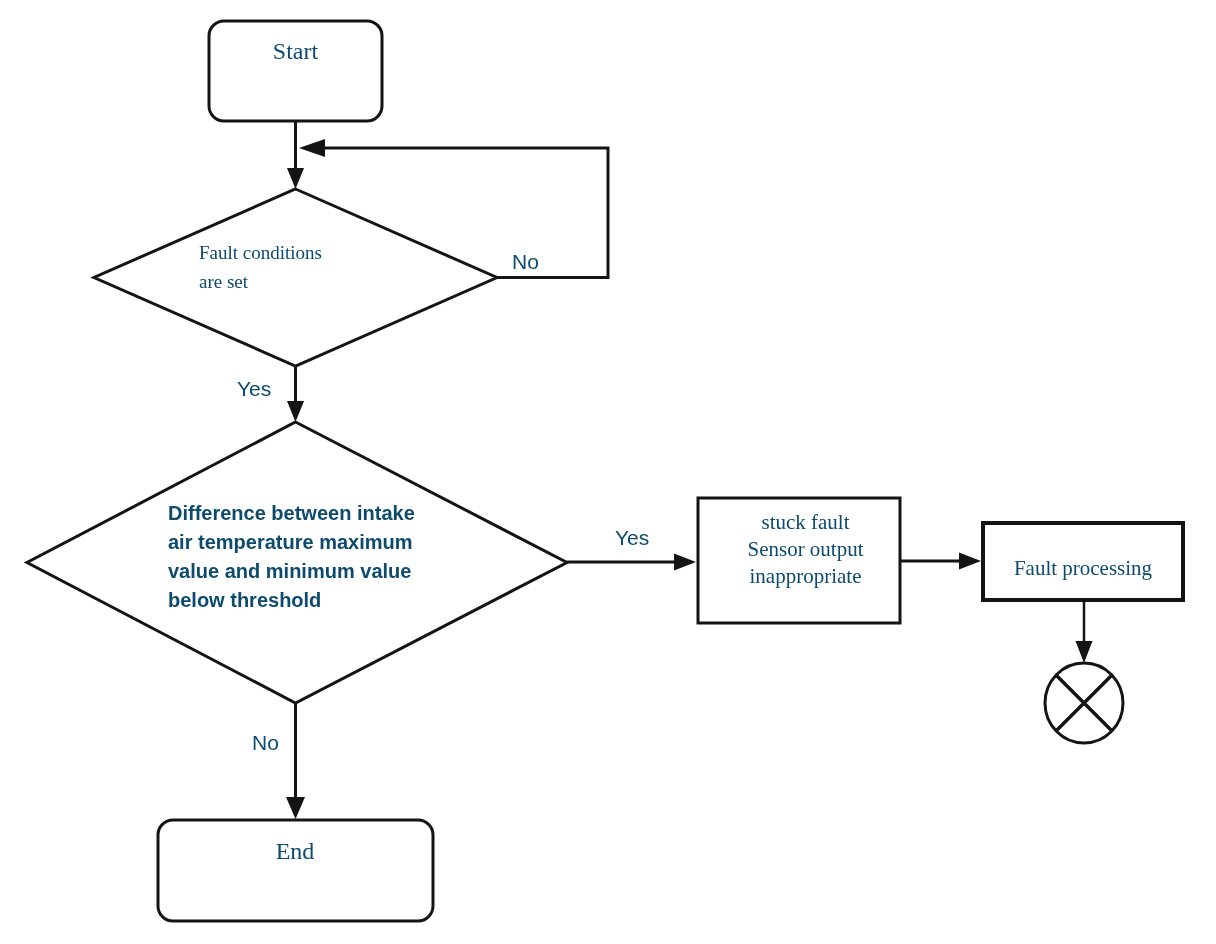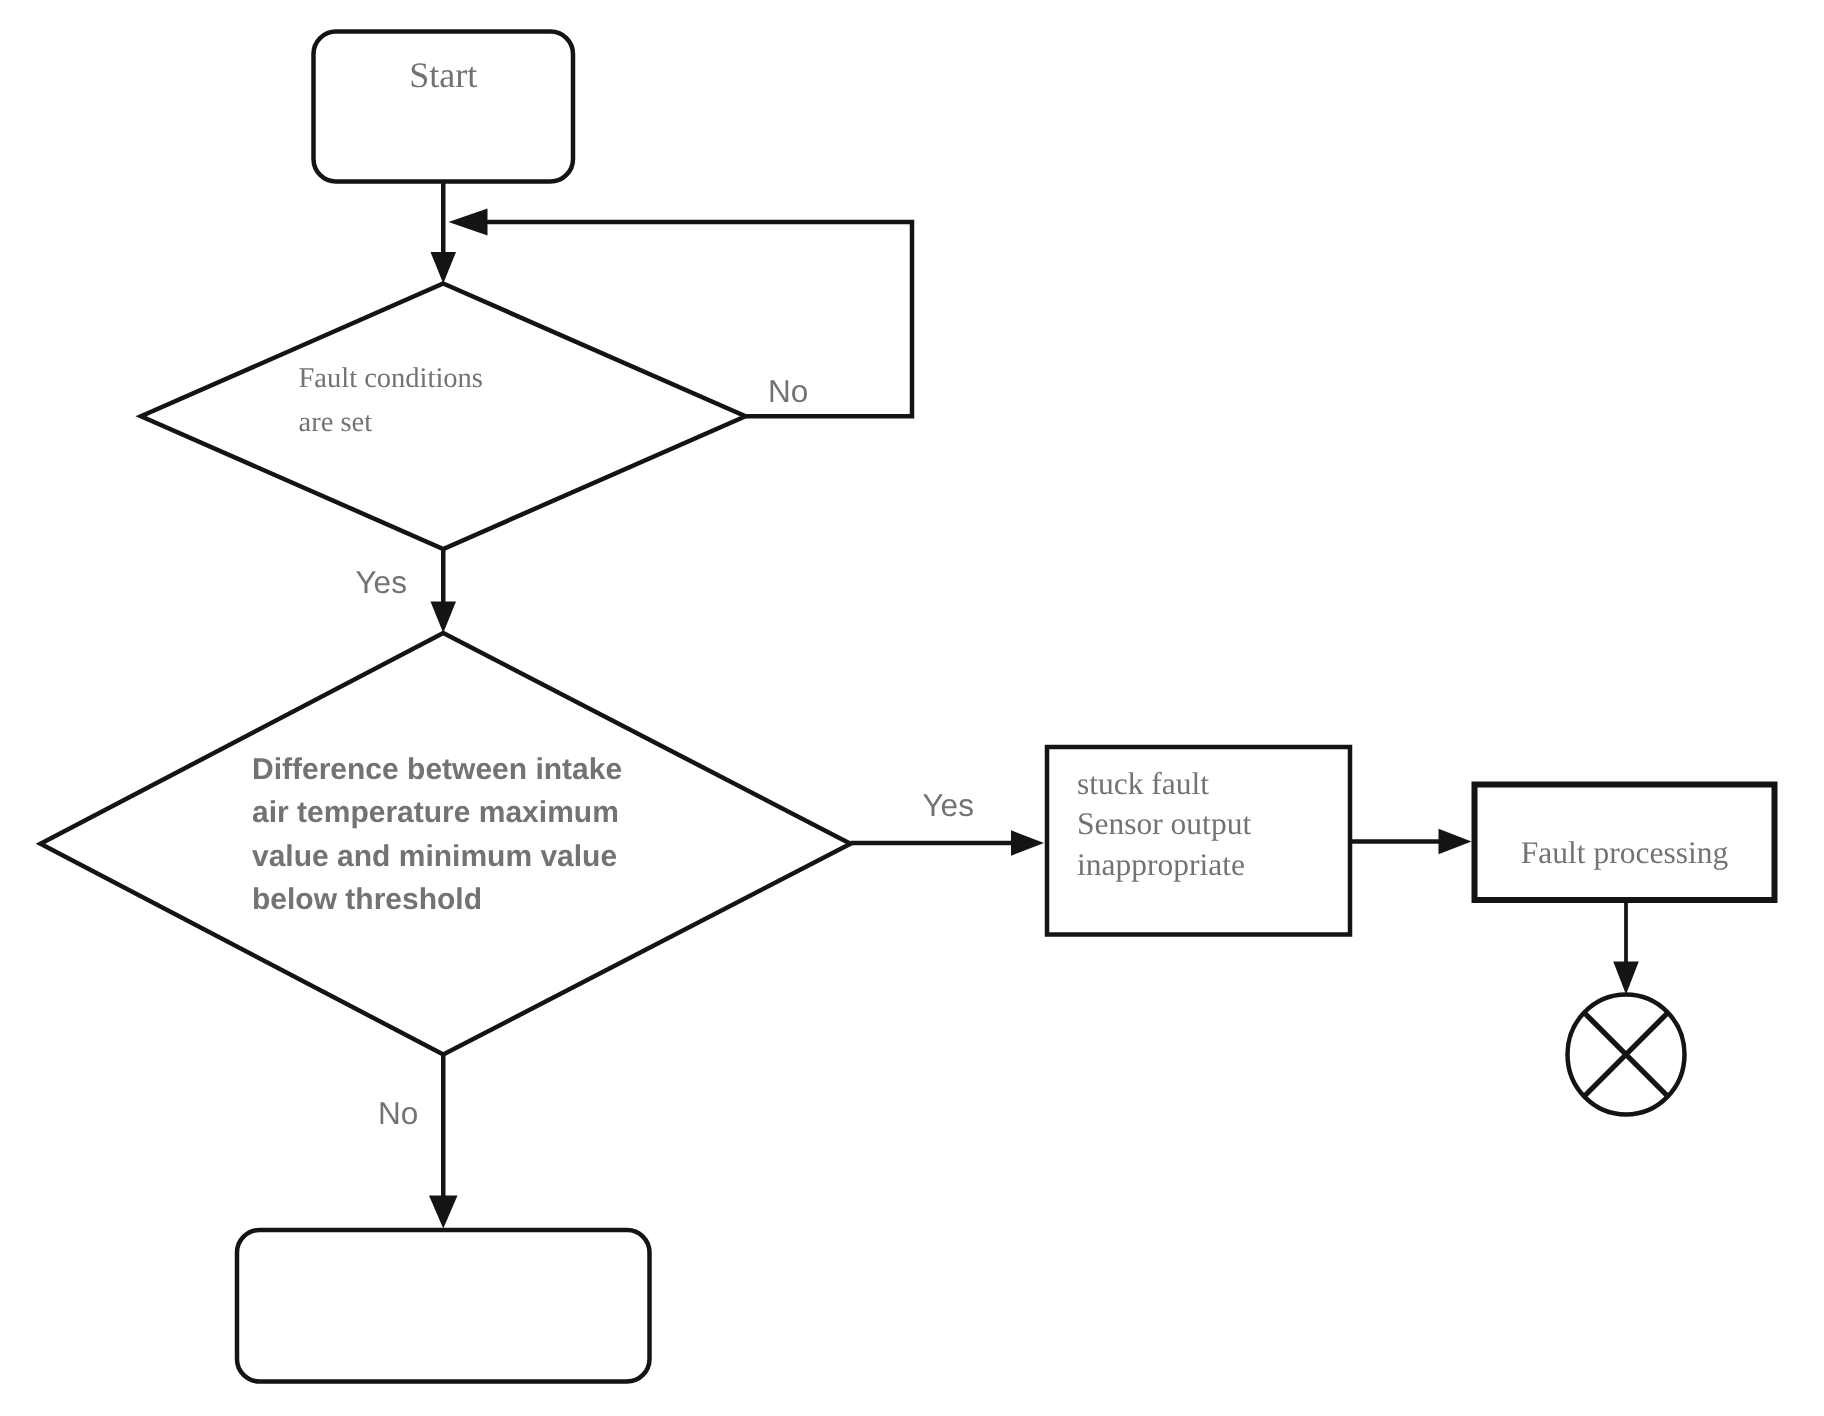--- a/index.html
+++ b/index.html
@@ -16,21 +16,21 @@
     color: #141414;
     overflow: hidden;
   }
   .canvas svg {
     position: absolute;
     left: 0;
     top: 0;
   }
   .label {
     position: absolute;
-    color: #737373;
+    color: #0c4a6e;
     white-space: pre-line;
   }
   .serif { font-family: "Liberation Serif", serif; }
   .sans  { font-family: "Liberation Sans", sans-serif; }
   .center { text-align: center; }
 
   .start-label {
     left: 208px; top: 38px; width: 175px;
     font-size: 24px;
   }
@@ -41,21 +41,21 @@
   .enable-label {
     left: 199px; top: 238px; width: 180px;
     font-size: 19px; line-height: 29px;
   }
   .difference-label {
     left: 168px; top: 499px; width: 270px;
     font-size: 20px; line-height: 29px; font-weight: bold;
   }
   .stuck-label {
     left: 718px; top: 509px; width: 175px;
-    font-size: 21px; line-height: 27px;
+    font-size: 21px; line-height: 27px; text-align: center;
   }
   .fault-label {
     left: 983px; top: 556px; width: 200px;
     font-size: 21px;
   }
   .edge-label {
     font-size: 21px;
   }
   .yes1-label { left: 237px; top: 377px; }
   .no1-label  { left: 512px; top: 250px; }
@@ -117,20 +117,21 @@
 air temperature maximum
 value and minimum value
 below threshold</div>
 
   <div class="label serif stuck-label">stuck fault
 Sensor output
 inappropriate</div>
 
   <div class="label serif center fault-label">Fault processing</div>
 
+  <div class="label serif center end-label">End</div>
 
   <div class="label sans edge-label no1-label">No</div>
 
   <div class="label sans edge-label yes1-label">Yes</div>
 
   <div class="label sans edge-label yes2-label">Yes</div>
 
   <div class="label sans edge-label no2-label">No</div>
 
 </div>

